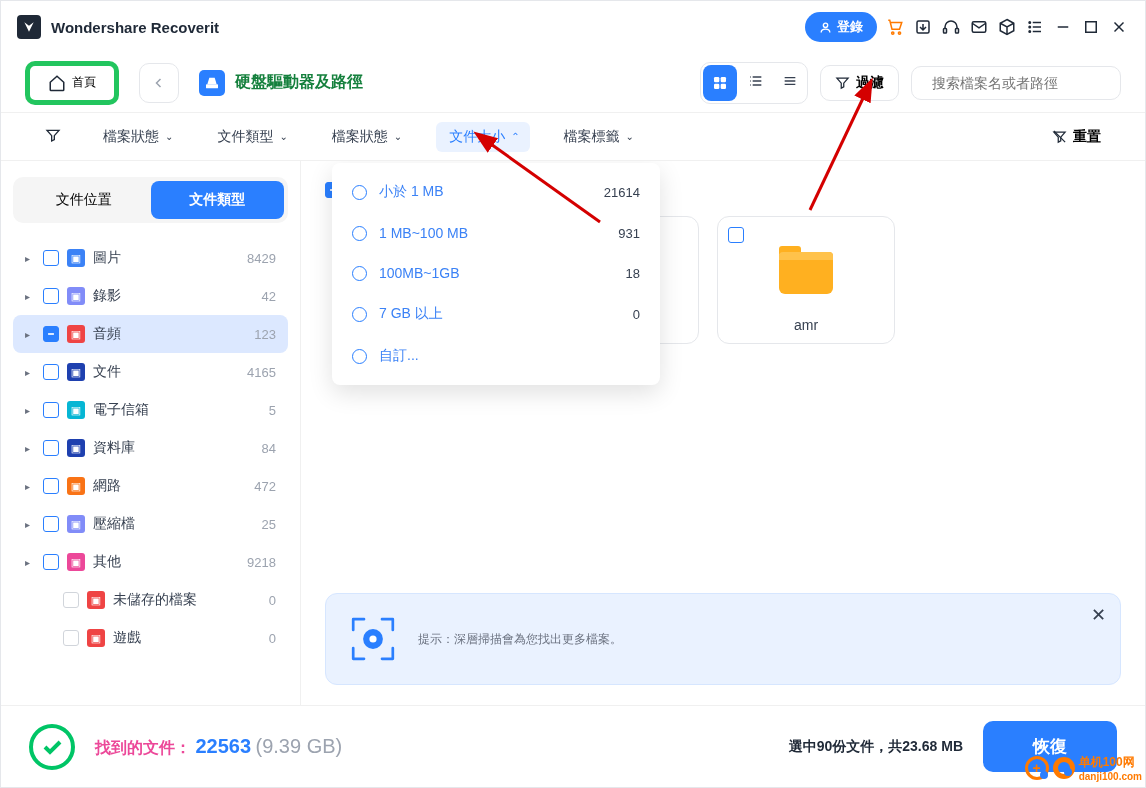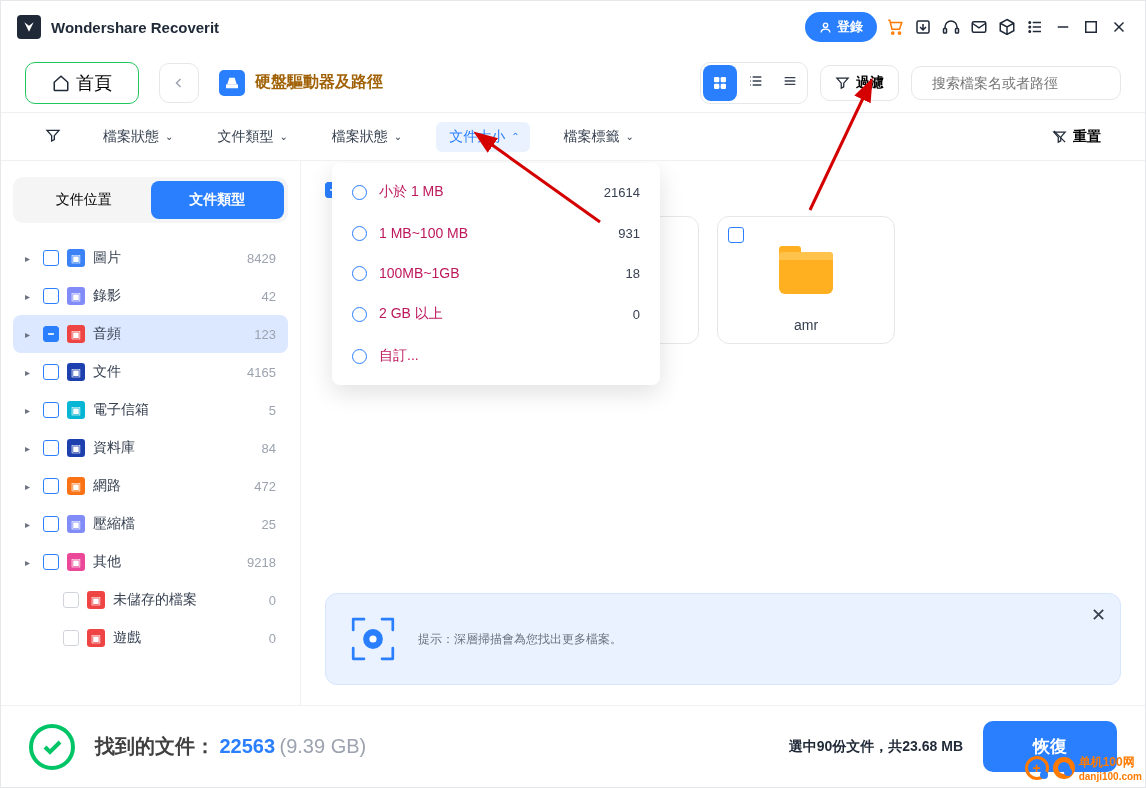--- a/index.html
+++ b/index.html
@@ -11,25 +11,25 @@
 .logo { width: 24px; height: 24px; background: #1f2937; border-radius: 4px; display: flex; align-items: center; justify-content: center; color: #fff; font-weight: bold; font-size: 14px; }
 .app-title { font-size: 15px; font-weight: 600; color: #1f2937; }
 .titlebar-right { margin-left: auto; display: flex; align-items: center; gap: 8px; }
 .login-btn { background: #2a7fff; color: #fff; border: none; border-radius: 16px; padding: 6px 14px; font-size: 13px; display: flex; align-items: center; gap: 5px; cursor: pointer; font-weight: 600; }
 .tb-icon { width: 20px; height: 20px; display: flex; align-items: center; justify-content: center; cursor: pointer; color: #1f2937; }
 .tb-icon svg { width: 18px; height: 18px; }
 .cart { color: #ff7a00; }
 
 
 .toolbar { height: 60px; display: flex; align-items: center; padding: 0 24px; gap: 20px; border-bottom: 1px solid #f0f0f0; }
-.home-btn { display: flex; align-items: center; gap: 6px; border: 1px solid #22c55e; border-radius: 10px; padding: 8px 26px; cursor: pointer; font-size: 18px; }
+.home-btn { display: flex; align-items: center; gap: 6px; border: 5px solid #22c55e; border-radius: 10px; padding: 8px 18px; cursor: pointer; font-size: 12px; }
 .back-btn { width: 40px; height: 40px; border: 1px solid #e5e7eb; border-radius: 10px; display: flex; align-items: center; justify-content: center; cursor: pointer; color: #9ca3af; }
 .path-segment { display: flex; align-items: center; gap: 10px; }
 .drive-icon { width: 26px; height: 26px; background: #2a7fff; border-radius: 5px; display: flex; align-items: center; justify-content: center; color: #fff; }
-.path-text { font-size: 16px; font-weight: 600; color: #a16207; }
+.path-text { font-size: 16px; font-weight: 600; color: #15803d; }
 .toolbar-right { margin-left: auto; display: flex; align-items: center; gap: 12px; }
 .view-toggle { display: flex; border: 1px solid #e5e7eb; border-radius: 10px; overflow: hidden; }
 .view-btn { width: 34px; height: 36px; display: flex; align-items: center; justify-content: center; cursor: pointer; }
 .view-btn.active { background: #2a7fff; color: #fff; border-radius: 8px; margin: 2px; }
 .filter-btn { display: flex; align-items: center; gap: 6px; border: 1px solid #e5e7eb; border-radius: 10px; padding: 8px 14px; cursor: pointer; font-size: 14px; font-weight: 600; }
 .search-box { display: flex; align-items: center; gap: 8px; border: 1px solid #e5e7eb; border-radius: 10px; padding: 8px 12px; width: 210px; }
 .search-box input { border: none; outline: none; font-size: 14px; flex: 1; color: #6b7280; }
 
 
 .filter-bar { height: 48px; display: flex; align-items: center; padding: 0 44px; gap: 24px; border-bottom: 1px solid #f0f0f0; position: relative; }
@@ -75,36 +75,36 @@
 .folder-icon { width: 54px; height: 42px; background: #ffb020; border-radius: 4px 4px 6px 6px; position: relative; margin-bottom: 14px; }
 .folder-icon::before { content: ""; position: absolute; top: -6px; left: 0; width: 22px; height: 8px; background: #ffb020; border-radius: 3px 3px 0 0; }
 .folder-icon::after { content: ""; position: absolute; top: 0; left: 0; right: 0; height: 8px; background: #ffc24b; border-radius: 4px 4px 0 0; }
 .folder-name { font-size: 14px; color: #374151; position: absolute; bottom: 10px; left: 0; right: 0; text-align: center; }
 .folder-hidden { opacity: 0; pointer-events: none; }
 
 
 .dropdown { position: absolute; top: 2px; left: 31px; width: 328px; background: #fff; border-radius: 8px; box-shadow: 0 8px 24px rgba(0,0,0,0.12); padding: 8px 0; z-index: 10; }
 .dd-item { display: flex; align-items: center; padding: 12px 20px; gap: 12px; font-size: 14px; }
 .radio { width: 15px; height: 15px; border: 1.5px solid #2a7fff; border-radius: 50%; flex-shrink: 0; }
-.dd-label { flex: 1; color: #be185d; }
+.dd-label { flex: 1; color: #3b82f6; }
 .dd-count { color: #374151; font-size: 13px; }
 
 
 .banner { position: absolute; bottom: 20px; left: 24px; right: 24px; background: #eaf2ff; border: 1px solid #d6e6ff; border-radius: 12px; padding: 18px 20px; display: flex; gap: 18px; align-items: center; }
 .banner-icon { width: 54px; height: 54px; display: flex; align-items: center; justify-content: center; }
 .banner-text { flex: 1; }
 .banner-title { font-size: 16px; font-weight: 700; color: #1f2937; margin-bottom: 6px; }
 .banner-link { color: #2a7fff; text-decoration: underline; }
 .banner-sub { font-size: 12px; color: #6b7280; }
 .banner-close { position: absolute; top: 10px; right: 14px; font-size: 18px; cursor: pointer; color: #374151; }
 
 
 .footer { height: 82px; border-top: 1px solid #f0f0f0; display: flex; align-items: center; padding: 0 28px; gap: 20px; }
 .check-circle { width: 46px; height: 46px; border: 4px solid #00c566; border-radius: 50%; display: flex; align-items: center; justify-content: center; color: #00c566; font-size: 22px; }
-.found-label { font-size: 20px; font-weight: 700; color: #404040; margin-top: 40px; }
+.found-label { font-size: 16px; font-weight: 700; color: #ec4899; margin-top: 40px; }
 .found-num { color: #2a7fff; font-size: 20px; font-weight: 700; }
 .found-size { color: #9ca3af; font-size: 20px; }
 .footer-right { margin-left: auto; display: flex; align-items: center; gap: 20px; }
 .sel-info { font-size: 14px; color: #1f2937; font-weight: 600; }
 .recover-btn { background: #2a7fff; color: #fff; border: none; border-radius: 10px; padding: 14px 50px; font-size: 17px; font-weight: 600; cursor: pointer; }
 
 
 .arrow { position: absolute; z-index: 20; pointer-events: none; }
 .arrow svg { overflow: visible; }
 
@@ -425,21 +425,21 @@
             <span class="dd-label">1 MB~100 MB</span>
             <span class="dd-count">931</span>
           </div>
           <div class="dd-item">
             <div class="radio"></div>
             <span class="dd-label">100MB~1GB</span>
             <span class="dd-count">18</span>
           </div>
           <div class="dd-item">
             <div class="radio"></div>
-            <span class="dd-label">2 GB 以上</span>
+            <span class="dd-label">7 GB 以上</span>
             <span class="dd-count">0</span>
           </div>
           <div class="dd-item">
             <div class="radio"></div>
             <span class="dd-label">自訂...</span>
             <span class="dd-count"></span>
           </div>
         </div>
 
       <div class="banner">

